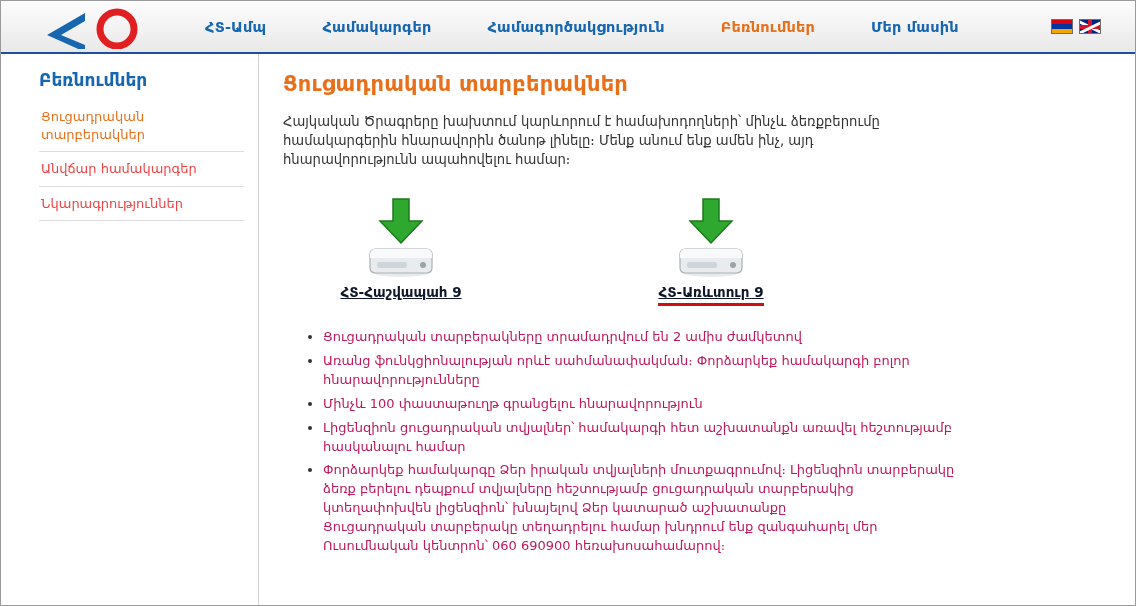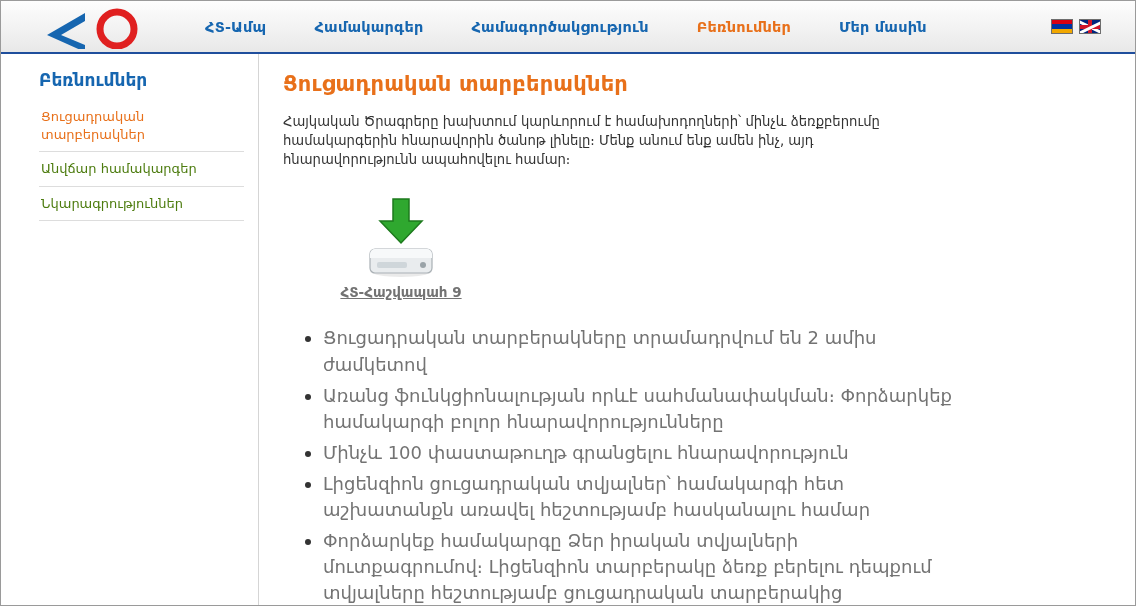--- a/index.html
+++ b/index.html
@@ -33,21 +33,21 @@
     position: relative;
     flex: 0 0 auto;
   }
   .logo svg { display: block; }
 
   .nav {
     display: flex;
     align-items: flex-start;
     flex: 1 1 auto;
     margin-left: 24px;
-    gap: 4px;
+    gap: 12px;
   }
   .nav-item {
     font-size: 14.5px;
     font-weight: bold;
     color: #1666b0;
     padding: 6px 22px;
     white-space: nowrap;
     cursor: pointer;
     letter-spacing: 0.2px;
   }
@@ -97,21 +97,21 @@
     border-right: 1px solid #d5d5d5;
   }
   .sidebar-title {
     color: #1666b0;
     font-size: 17px;
     font-weight: bold;
     margin-bottom: 10px;
   }
   .side-item {
     font-size: 13px;
-    color: #4d7c0f;
+    color: #ef4444;
     padding: 8px 2px 8px 2px;
     border-bottom: 1px solid #dddddd;
     line-height: 1.35;
     cursor: pointer;
   }
   .side-item.active { color: #e8701a; }
 
   .content {
     flex: 1 1 auto;
     padding: 14px 40px 0 24px;
@@ -140,38 +140,38 @@
   .dl {
     width: 200px;
     text-align: center;
     cursor: pointer;
   }
   .dl-icon { height: 85px; position: relative; }
   .dl-icon svg { display: block; margin: 0 auto; }
   .dl-label {
     font-size: 13.5px;
     font-weight: bold;
-    color: #737373;
+    color: #0f172a;
     text-decoration: underline;
     display: inline-block;
     padding-bottom: 3px;
   }
   .dl.underline-red .dl-label {
     border-bottom: 3px solid #d01010;
     text-decoration: underline;
   }
 
   
   ul.bullets {
     margin: 22px 0 0 22px;
     padding-left: 18px;
   }
   ul.bullets li {
-    font-size: 18px;
-    color: #737373;
+    font-size: 13px;
+    color: #be185d;
     line-height: 1.45;
     margin-bottom: 5px;
     max-width: 640px;
   }
   ul.bullets li::marker { color: #333; }
 </style>
 </head>
 <body>
 
 <div class="page">
@@ -224,20 +224,33 @@
               <ellipse cx="52" cy="74" rx="31" ry="6" fill="#d9d9d9" opacity="0.55"></ellipse>
               <path d="M26 52 h52 a5 5 0 0 1 5 5 v14 a5 5 0 0 1 -5 5 h-52 a5 5 0 0 1 -5 -5 v-14 a5 5 0 0 1 5 -5 z" fill="#e9ecee" stroke="#a9b0b5" stroke-width="1.2"></path>
               <path d="M26 52 h52 a5 5 0 0 1 5 5 v4 h-62 v-4 a5 5 0 0 1 5 -5 z" fill="#f7f9fa"></path>
               <rect x="28" y="65" width="30" height="6" rx="2" fill="#cfd6da"></rect>
               <circle cx="74" cy="68" r="3" fill="#9aa3a8"></circle>
             </svg>
           </div>
           <span class="dl-label">ՀՏ-Հաշվապահ 9</span>
         </div>
 
+        <div class="dl underline-red">
+          <div class="dl-icon">
+            <svg width="104" height="84" viewBox="0 0 104 84" xmlns="http://www.w3.org/2000/svg" aria-hidden="true">
+              <path d="M44 2 h16 v22 h13 L52 46 L31 24 h13 Z" fill="#2fa82f" stroke="#1d7a1d" stroke-width="1.5"></path>
+              <ellipse cx="52" cy="74" rx="31" ry="6" fill="#d9d9d9" opacity="0.55"></ellipse>
+              <path d="M26 52 h52 a5 5 0 0 1 5 5 v14 a5 5 0 0 1 -5 5 h-52 a5 5 0 0 1 -5 -5 v-14 a5 5 0 0 1 5 -5 z" fill="#e9ecee" stroke="#a9b0b5" stroke-width="1.2"></path>
+              <path d="M26 52 h52 a5 5 0 0 1 5 5 v4 h-62 v-4 a5 5 0 0 1 5 -5 z" fill="#f7f9fa"></path>
+              <rect x="28" y="65" width="30" height="6" rx="2" fill="#cfd6da"></rect>
+              <circle cx="74" cy="68" r="3" fill="#9aa3a8"></circle>
+            </svg>
+          </div>
+          <span class="dl-label">ՀՏ-Առևտուր 9</span>
+        </div>
 
       </div>
 
       <ul class="bullets">
         <li>Ցուցադրական տարբերակները տրամադրվում են 2 ամիս ժամկետով</li>
         <li>Առանց ֆունկցիոնալության որևէ սահմանափակման։ Փորձարկեք համակարգի բոլոր հնարավորությունները</li>
         <li>Մինչև 100 փաստաթուղթ գրանցելու հնարավորություն</li>
         <li>Լիցենզիոն ցուցադրական տվյալներ՝ համակարգի հետ աշխատանքն առավել հեշտությամբ հասկանալու համար</li>
         <li style="white-space:pre-line">Փորձարկեք համակարգը Ձեր իրական տվյալների մուտքագրումով։ Լիցենզիոն տարբերակը ձեռք բերելու դեպքում տվյալները հեշտությամբ ցուցադրական տարբերակից կտեղափոխվեն լիցենզիոն՝ խնայելով Ձեր կատարած աշխատանքը
 Ցուցադրական տարբերակը տեղադրելու համար խնդրում ենք զանգահարել մեր Ուսումնական կենտրոն՝ 060 690900 հեռախոսահամարով։</li>

